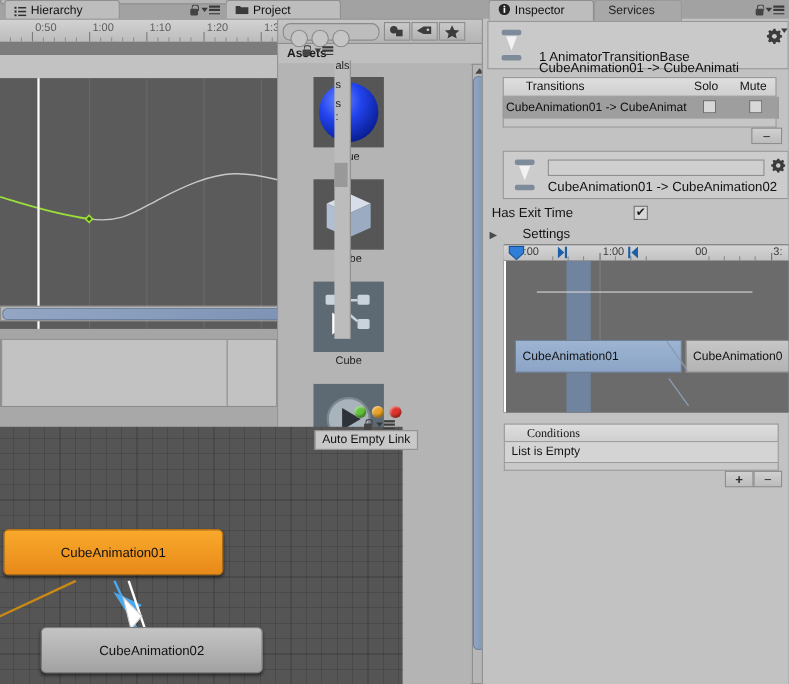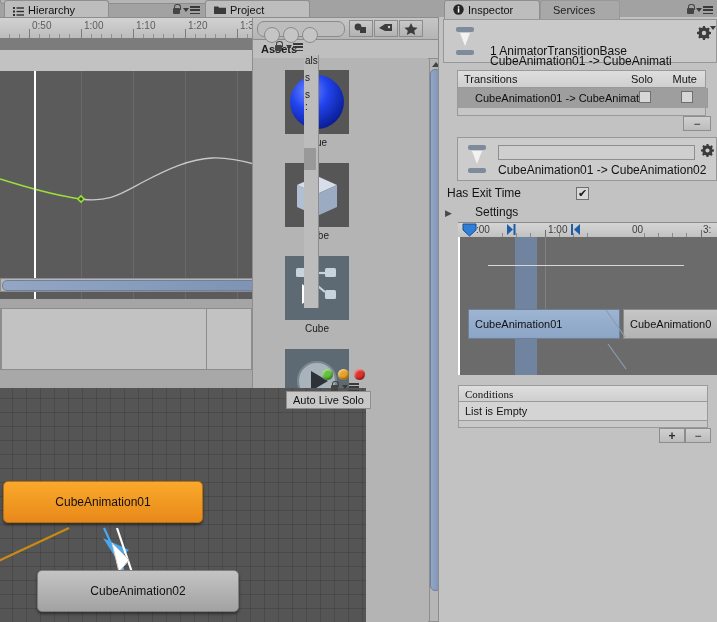--- a/index.html
+++ b/index.html
@@ -116,21 +116,21 @@
     font-size:11px;color:#111;padding:2px 6px;
   }
   .bulb{width:11px;height:11px;border-radius:50%;display:inline-block;margin-right:2px;
         box-shadow:inset -1px -2px 2px rgba(0,0,0,.35), inset 1px 1px 2px rgba(255,255,255,.55);}
 
   
   #inspWin{left:438px;top:17px;width:279px;height:605px;}
   .hdrbox{background:#c6c6c6;border:1px solid #979797;box-sizing:border-box;}
   .listhdr{
     background:linear-gradient(#dedede,#cfcfcf);border:1px solid #9a9a9a;
-    box-sizing:border-box;font-size:11px;color:#141414;display:flex;align-items:center;
+    box-sizing:border-box;font-size:11px;color:#141414;display:flex;align-items:center;padding-left:14px;
   }
   .listrow{background:#9e9e9e;border-left:1px solid #9a9a9a;border-right:1px solid #9a9a9a;
            font-size:11px;color:#0d0d0d;display:flex;align-items:center;}
   .cbox{width:12px;height:12px;background:#d7d7d7;border:1px solid #6f6f6f;box-sizing:border-box;}
   .smallbtn{
     background:linear-gradient(#d0d0d0,#bcbcbc);border:1px solid #8d8d8d;
     box-sizing:border-box;display:flex;align-items:center;justify-content:center;
     font-size:12px;color:#2a2a2a;
   }
   .txtfield{background:#d4d4d4;border:1px solid #8e8e8e;box-sizing:border-box;}
@@ -411,21 +411,21 @@
 
 <div class="abs" style="left:322px;top:369px;">
   <span class="bulb" style="background:#62c23a;"></span>
   <span class="bulb" style="background:#e8a227;"></span>
   <span class="bulb" style="background:#e0322c;"></span>
 </div>
 <div class="abs" style="left:330px;top:381px;"><span class="lockicon"></span></div>
 <div class="abs" style="left:347px;top:382px;"><span class="burger"><i></i><i></i><i></i></span></div>
 
 <div class="abs livelink" style="left:286px;top:391px;">
-  <span>Auto Live Solo</span>
+  <span>Auto Empty Link</span>
 </div>
 
 <div class="abs" id="inspWin" style="background:#c2c2c2;border-left:1px solid #8d8d8d;box-sizing:border-box;"></div>
 
 <div class="abs tab" style="left:444px;top:0px;width:96px;background:#bdbdbd;">
   <span style="display:inline-block;">
     <svg width="11" height="11" viewBox="0 0 11 11">
         <circle cx="5.5" cy="5.5" r="5.2" fill="#262626"></circle>
         <rect x="4.8" y="4.3" width="1.5" height="4.3" fill="#fff"></rect>
         <rect x="4.8" y="2.2" width="1.5" height="1.5" fill="#fff"></rect>
@@ -455,21 +455,21 @@
     <span style="position:absolute;margin-left:-1px;border-left:3px solid transparent;border-right:3px solid transparent;border-top:4px solid #3b3b3b;display:inline-block;"></span>
   </div>
 </div>
 
 <div class="abs listhdr" style="left:457px;top:70px;width:249px;height:18px;">
   <span style="margin-left:6px;">Transitions</span>
   <span style="position:absolute;right:52px;">Solo</span>
   <span style="position:absolute;right:8px;">Mute</span>
 </div>
 <div class="abs listrow" style="left:457px;top:88px;width:249px;height:20px;">
-  <span style="margin-left:17px;white-space:nowrap;overflow:hidden;width:190px;">CubeAnimation01 -&gt; CubeAnimat</span>
+  <span style="margin-left:2px;white-space:nowrap;overflow:hidden;width:190px;">CubeAnimation01 -&gt; CubeAnimat</span>
   <span class="cbox" style="position:absolute;right:56px;top:3px;"></span>
   <span class="cbox" style="position:absolute;right:14px;top:3px;"></span>
 </div>
 <div class="abs" style="left:457px;top:108px;width:249px;height:8px;background:#c6c6c6;border:1px solid #9a9a9a;border-top:none;box-sizing:border-box;"></div>
 <div class="abs smallbtn" style="left:683px;top:116px;width:28px;height:15px;">
   <span>−</span>
 </div>
 
 <div class="abs hdrbox" style="left:457px;top:137px;width:260px;height:44px;background:#cccccc;">
   <div class="abs transicon" style="left:8px;top:6px;">

